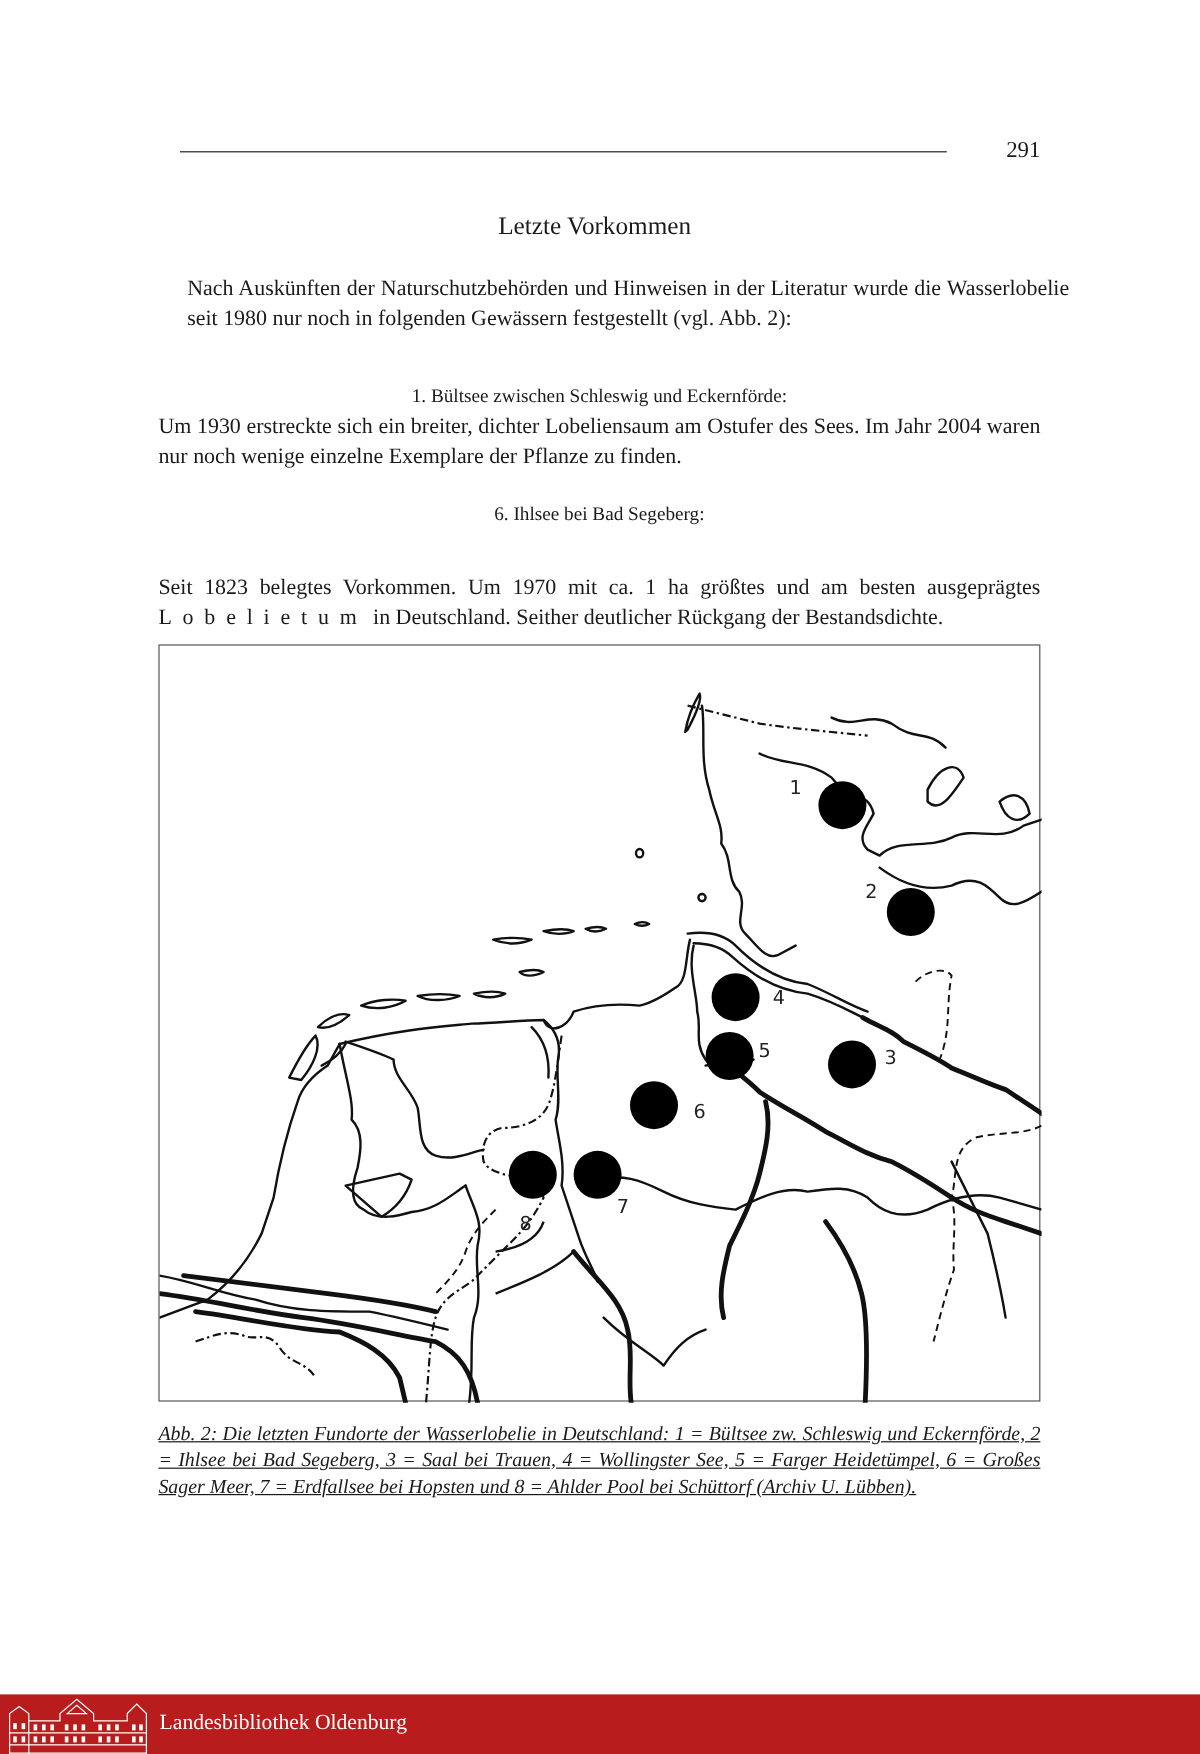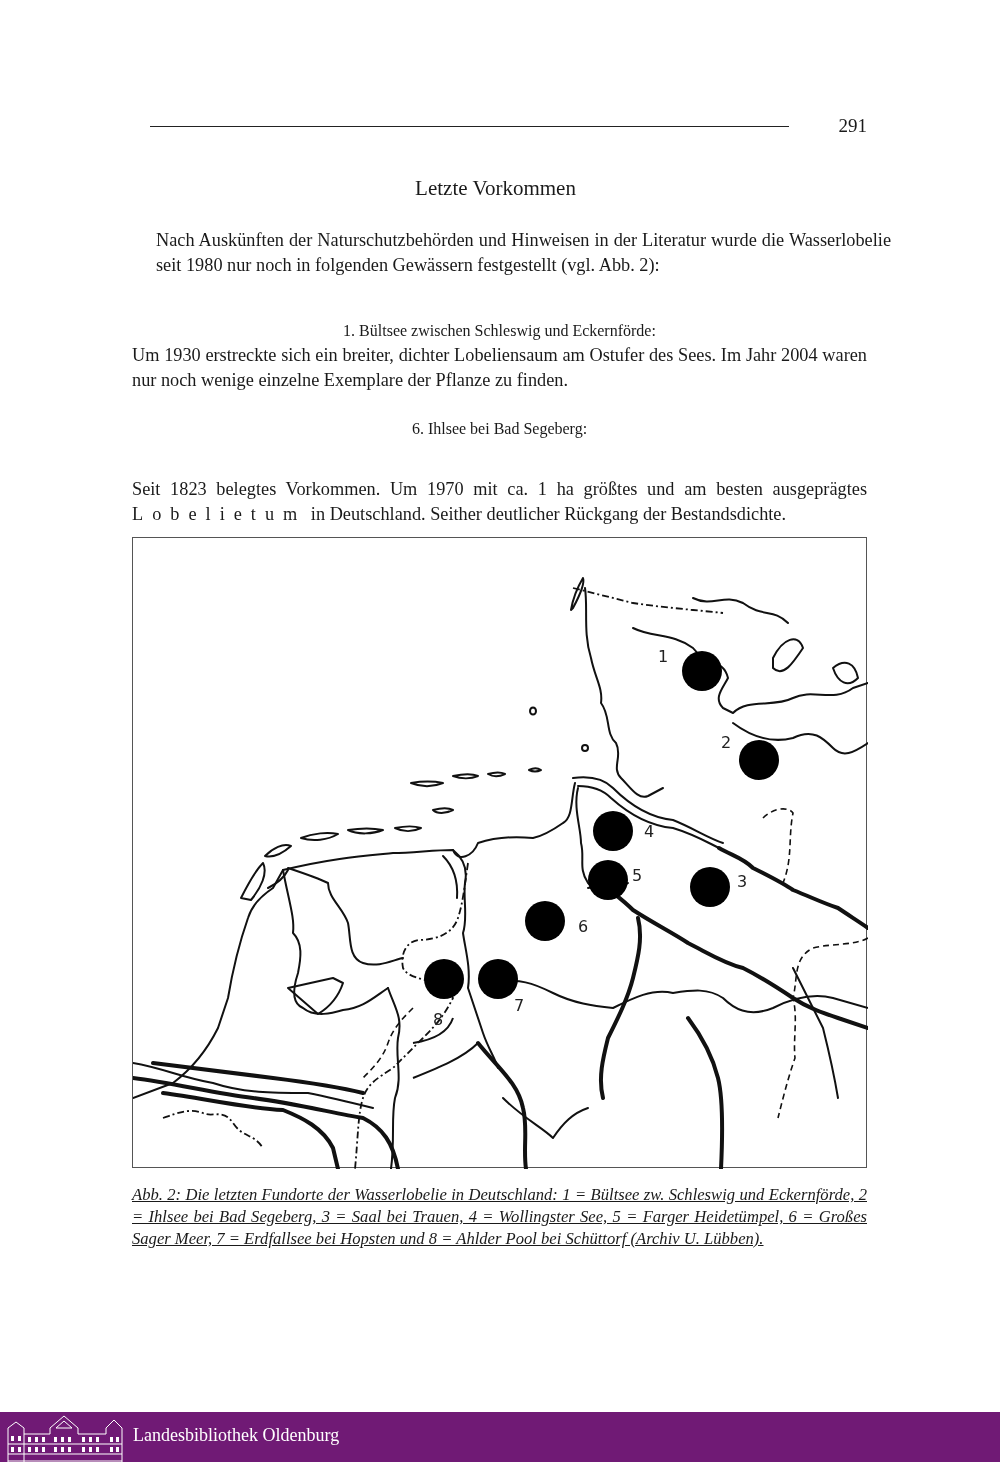--- a/index.html
+++ b/index.html
@@ -13,21 +13,21 @@
   .para-intro{top:228px;margin-left:24px;}
   .item-head{position:absolute;left:132px;width:735px;text-align:center;font-size:16px;line-height:24.5px;}
   .ih1{top:319px;}
   .p1{top:343px;}
   .ih2{top:417px;}
   .p2{top:441px;margin-top:36px;}
   .spaced{letter-spacing:9px;}
   .map{position:absolute;left:132px;top:537px;width:735px;height:631px;border:1px solid #555;box-sizing:border-box;background:#fff;}
   .map svg{position:absolute;left:0;top:0;}
   .caption{position:absolute;left:132px;top:1184px;width:735px;font-size:16.6px;line-height:22px;font-style:italic;text-align:justify;text-decoration:underline;}
-  .footer{position:absolute;left:0;top:1412px;width:1000px;height:50px;background:#701a75;}
+  .footer{position:absolute;left:0;top:1412px;width:1000px;height:50px;background:#b91c1c;}
   .footer .logo{position:absolute;left:6px;top:2px;width:118px;height:48px;}
   .footer .lib-name{position:absolute;left:133px;top:13px;color:#fff;font-size:18px;}
 </style>
 </head>
 <body>
 
 <div class="running-head">
   <span class="rh-rule"></span>
   <span class="rh-page">291</span>
 </div>

